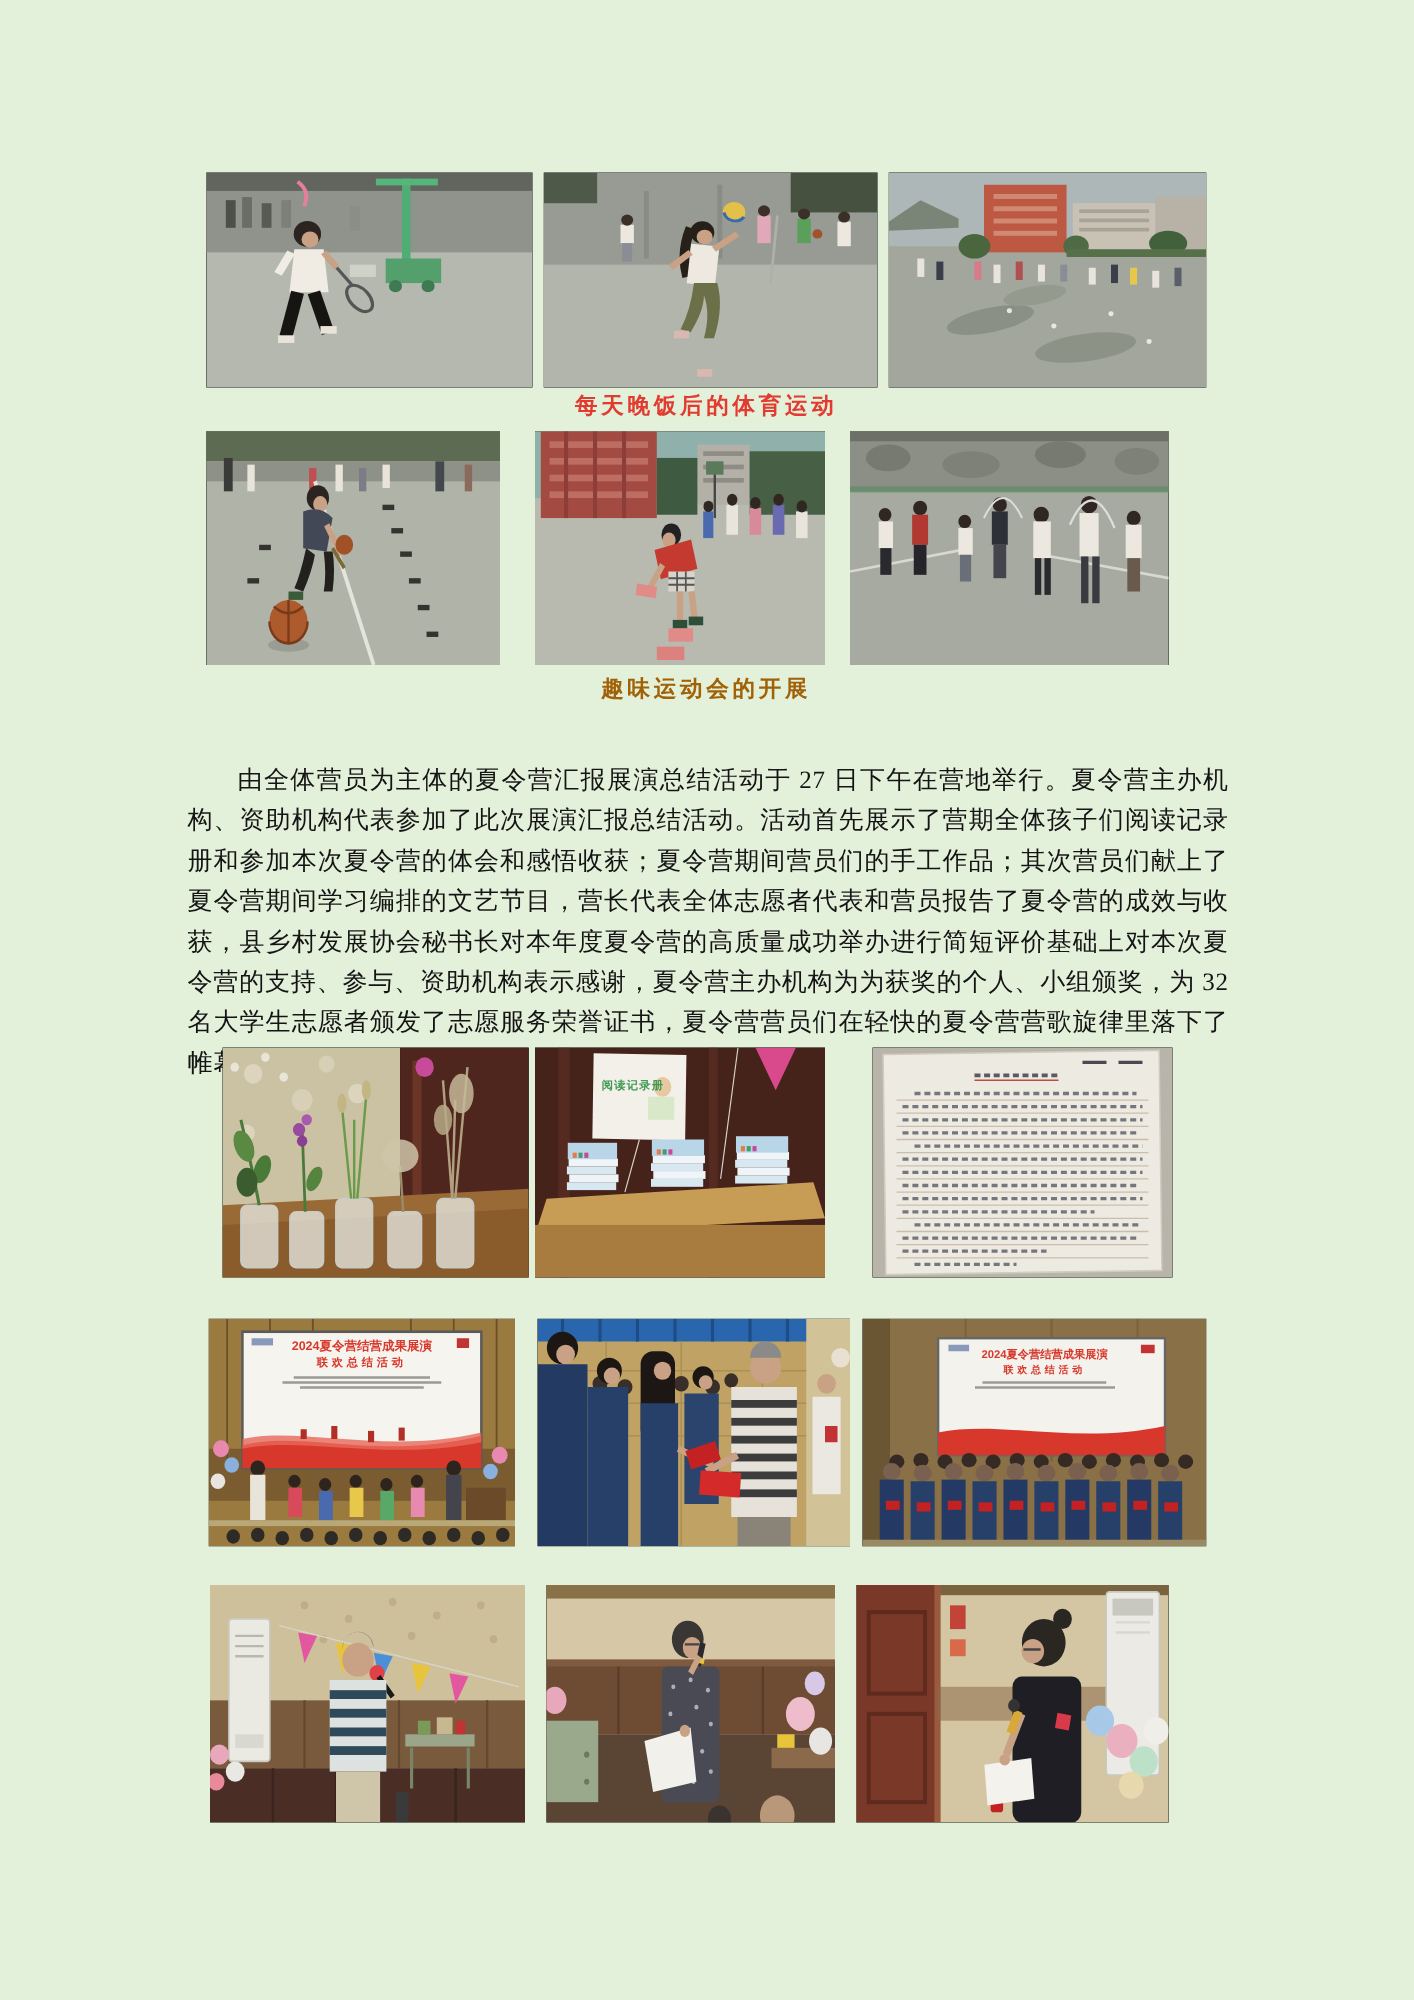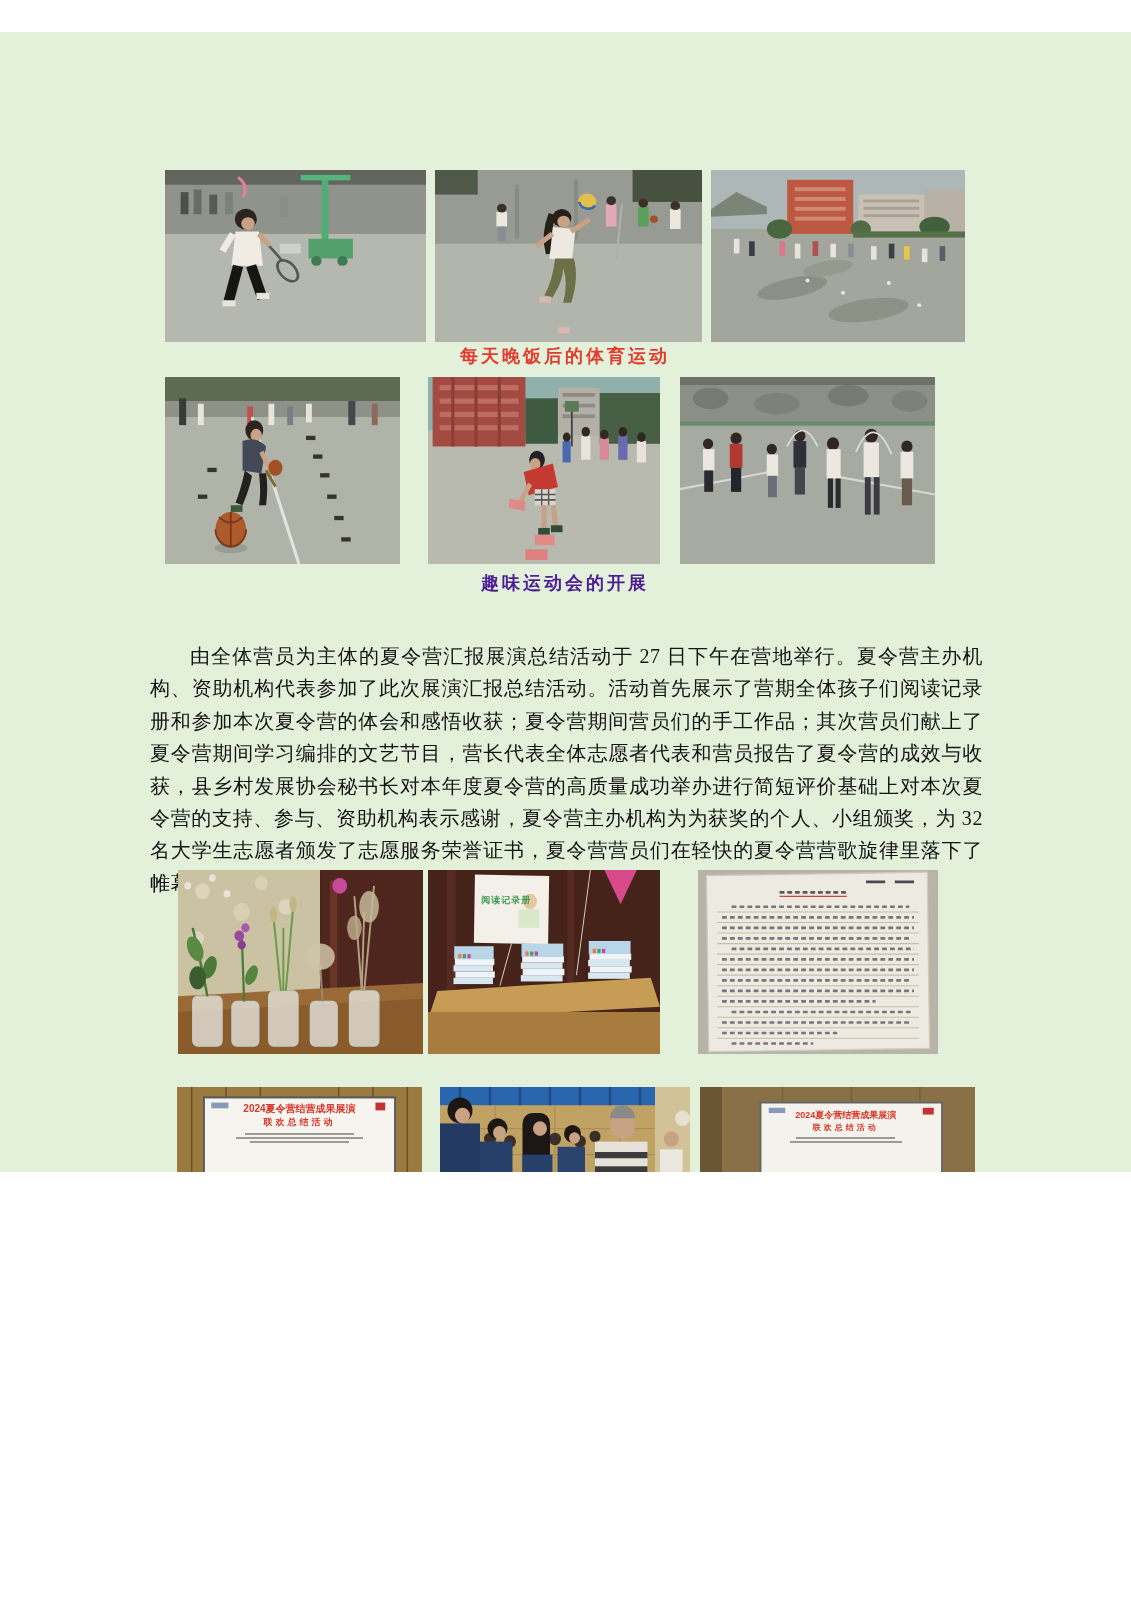--- a/index.html
+++ b/index.html
@@ -1,17 +1,17 @@
 <!DOCTYPE html>
 <html><head>
 <meta charset="utf-8">
 <style>
   html,body{margin:0;padding:0;}
   body{width:1131px;height:1600px;font-family:"Liberation Serif",serif;}
-  .page{position:relative;width:1131px;height:1140px;background:#e3f0da;overflow:hidden;margin-top:32px;}
+  .page{position:relative;width:1131px;height:1600px;background:#e3f0da;overflow:hidden;}
   .row{position:absolute;display:flex;align-items:stretch;}
   figure{margin:0;}
   .photo{position:relative;overflow:hidden;height:100%;background:#000000;flex:none;}
   .photo svg{position:absolute;inset:0;width:100%;height:100%;display:block;}
   .caption{position:absolute;left:165px;width:800px;text-align:center;color:#e23b30;
            font-size:18px;letter-spacing:3px;font-weight:bold;}
   .heading{position:absolute;margin:0;color:#151515;font-size:22px;font-weight:bold;letter-spacing:1px;}
   .bodytext{position:absolute;margin:0;color:#141414;font-size:20px;line-height:32.4px;
             text-align:justify;text-indent:2em;letter-spacing:0.6px;}
   
@@ -290,21 +290,21 @@
             <rect x="76" y="37.5" width="2.3" height="14" fill="#3a3a40"></rect>
           <path d="M69,28 q7,-15 14,1" stroke="#ddd" stroke-width="0.7" fill="none"></path>
           <circle cx="89" cy="26" r="2.2" fill="#302820"></circle>
             <rect x="86.5" y="28" width="5" height="10" fill="#ece8e0"></rect>
             <rect x="87" y="38" width="4" height="10" fill="#6a5a4e"></rect>
         </g>
       </svg>
     </figure>
   </section>
 
-  <div class="caption" style="top: 539px; color: #4c1d95;">趣味运动会的开展</div>
+  <div class="caption" style="top: 539px; color: #a16207;">趣味运动会的开展</div>
 
   <p class="bodytext" style="top:608px;left:150px;width:833px">由全体营员为主体的夏令营汇报展演总结活动于 27 日下午在营地举行。夏令营主办机构、资助机构代表参加了此次展演汇报总结活动。活动首先展示了营期全体孩子们阅读记录册和参加本次夏令营的体会和感悟收获；夏令营期间营员们的手工作品；其次营员们献上了夏令营期间学习编排的文艺节目，营长代表全体志愿者代表和营员报告了夏令营的成效与收获，县乡村发展协会秘书长对本年度夏令营的高质量成功举办进行简短评价基础上对本次夏令营的支持、参与、资助机构表示感谢，夏令营主办机构为为获奖的个人、小组颁奖，为 32 名大学生志愿者颁发了志愿服务荣誉证书，夏令营营员们在轻快的夏令营营歌旋律里落下了帷幕。</p>
 
   <section class="row" style="top:838px;left:178px;height:184px">
 
     <figure class="photo" style="width:245px">
       <svg viewBox="0 0 100 70" preserveAspectRatio="none">
         <rect width="58" height="70" fill="#cbc2a4"></rect>
         <circle cx="10" cy="8" r="3" fill="#dcd4bc"></circle>
           <circle cx="26" cy="16" r="3.4" fill="#d8d0b6"></circle>
@@ -426,21 +426,21 @@
           <path d="M8,48 h84"></path>
             <path d="M8,52 h84"></path>
             <path d="M8,56 h84"></path>
             <path d="M8,60 h84"></path>
             <path d="M8,64 h84"></path>
         </g>
       </svg>
     </figure>
   </section>
 
-  <section class="row" style="top:1055px;left:177px;height:182px">
+  <section class="row" style="top:1055px;left:167px;height:182px">
 
     <figure class="photo p10" style="width:245px">
       <svg viewBox="0 0 100 70" preserveAspectRatio="none">
         <rect width="100" height="70" fill="#9a7a3e"></rect>
         <rect y="40" width="100" height="16" fill="#7a5c30"></rect>
         <path d="M6,0 V44 M20,0 V44 M34,0 V44 M66,0 V44 M80,0 V44 M94,0 V44" stroke="#6b5129" stroke-width="0.6"></path>
         <rect x="11" y="4" width="78" height="42" fill="#f6f4ee" stroke="#5a5a5a" stroke-width="0.8"></rect>
         <rect x="14" y="6" width="7" height="2.2" fill="#8899bb"></rect>
         <rect x="81" y="6" width="4" height="3" fill="#c23333"></rect>
         <path d="M11,39 C30,34 55,44 89,36 L89,46 L11,46 Z" fill="#d8382c"></path>

